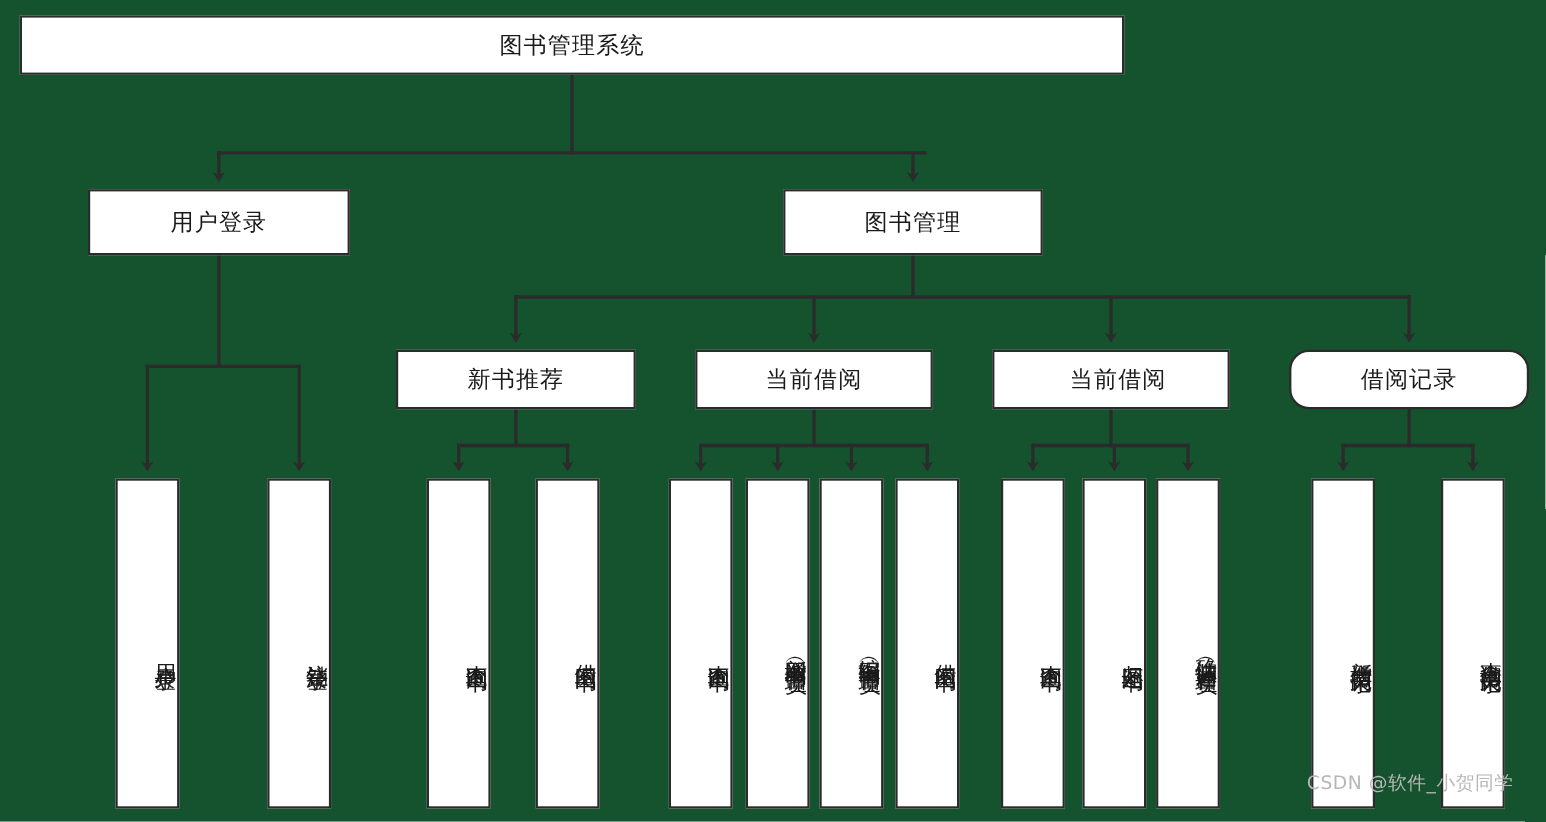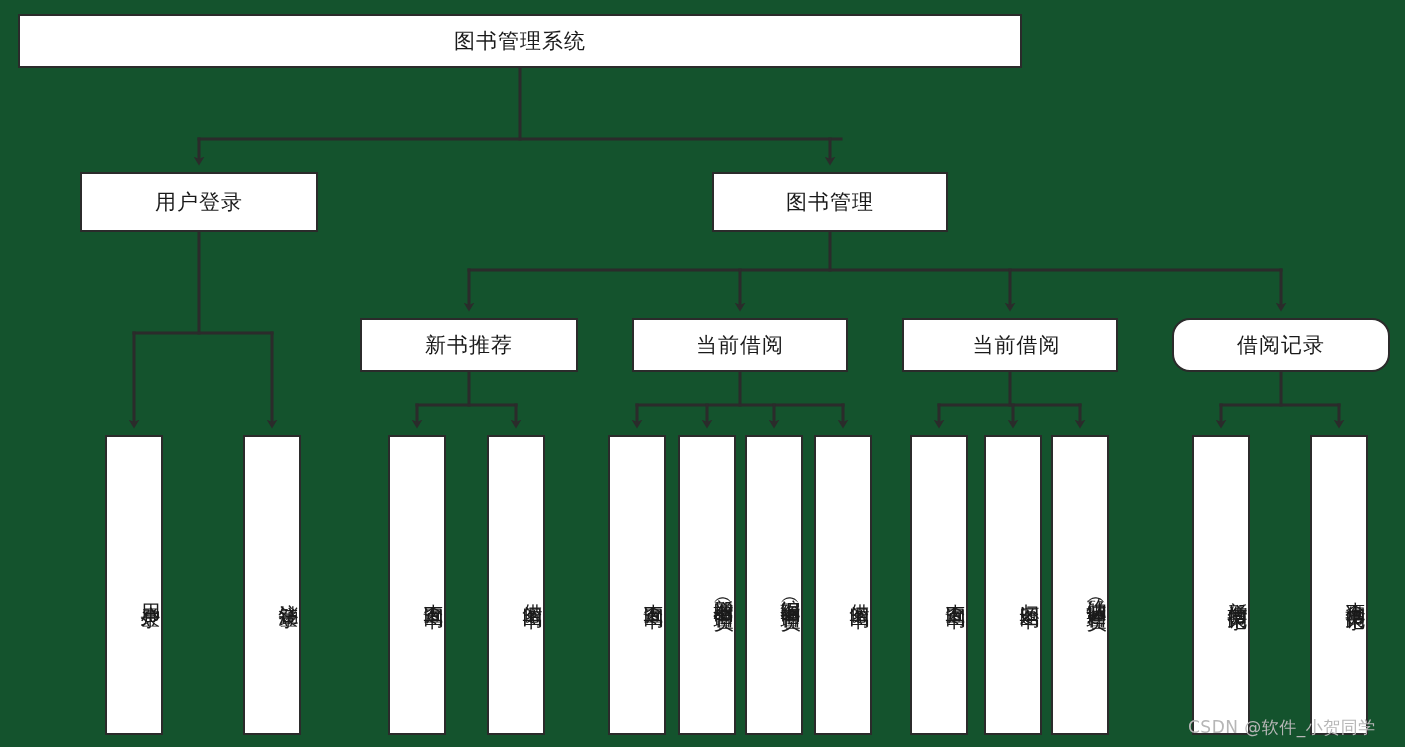--- a/index.html
+++ b/index.html
@@ -182,15 +182,15 @@
     <span class="vlabel">确认归还（管理员）</span>
   </div>
 
   <div class="node vert" style="left:1192px; top:435px; width:58px; height:300px;">
     <span class="vlabel">新增借阅记录</span>
   </div>
   <div class="node vert" style="left:1310px; top:435px; width:58px; height:300px;">
     <span class="vlabel">查询借阅记录</span>
   </div>
 
-  <div class="watermark" style="left:1188px; top:700px;margin-top:16px;">CSDN @软件_小贺同学</div>
+  <div class="watermark" style="left:1188px; top:700px;">CSDN @软件_小贺同学</div>
 
 </div>
 
 </body></html>

